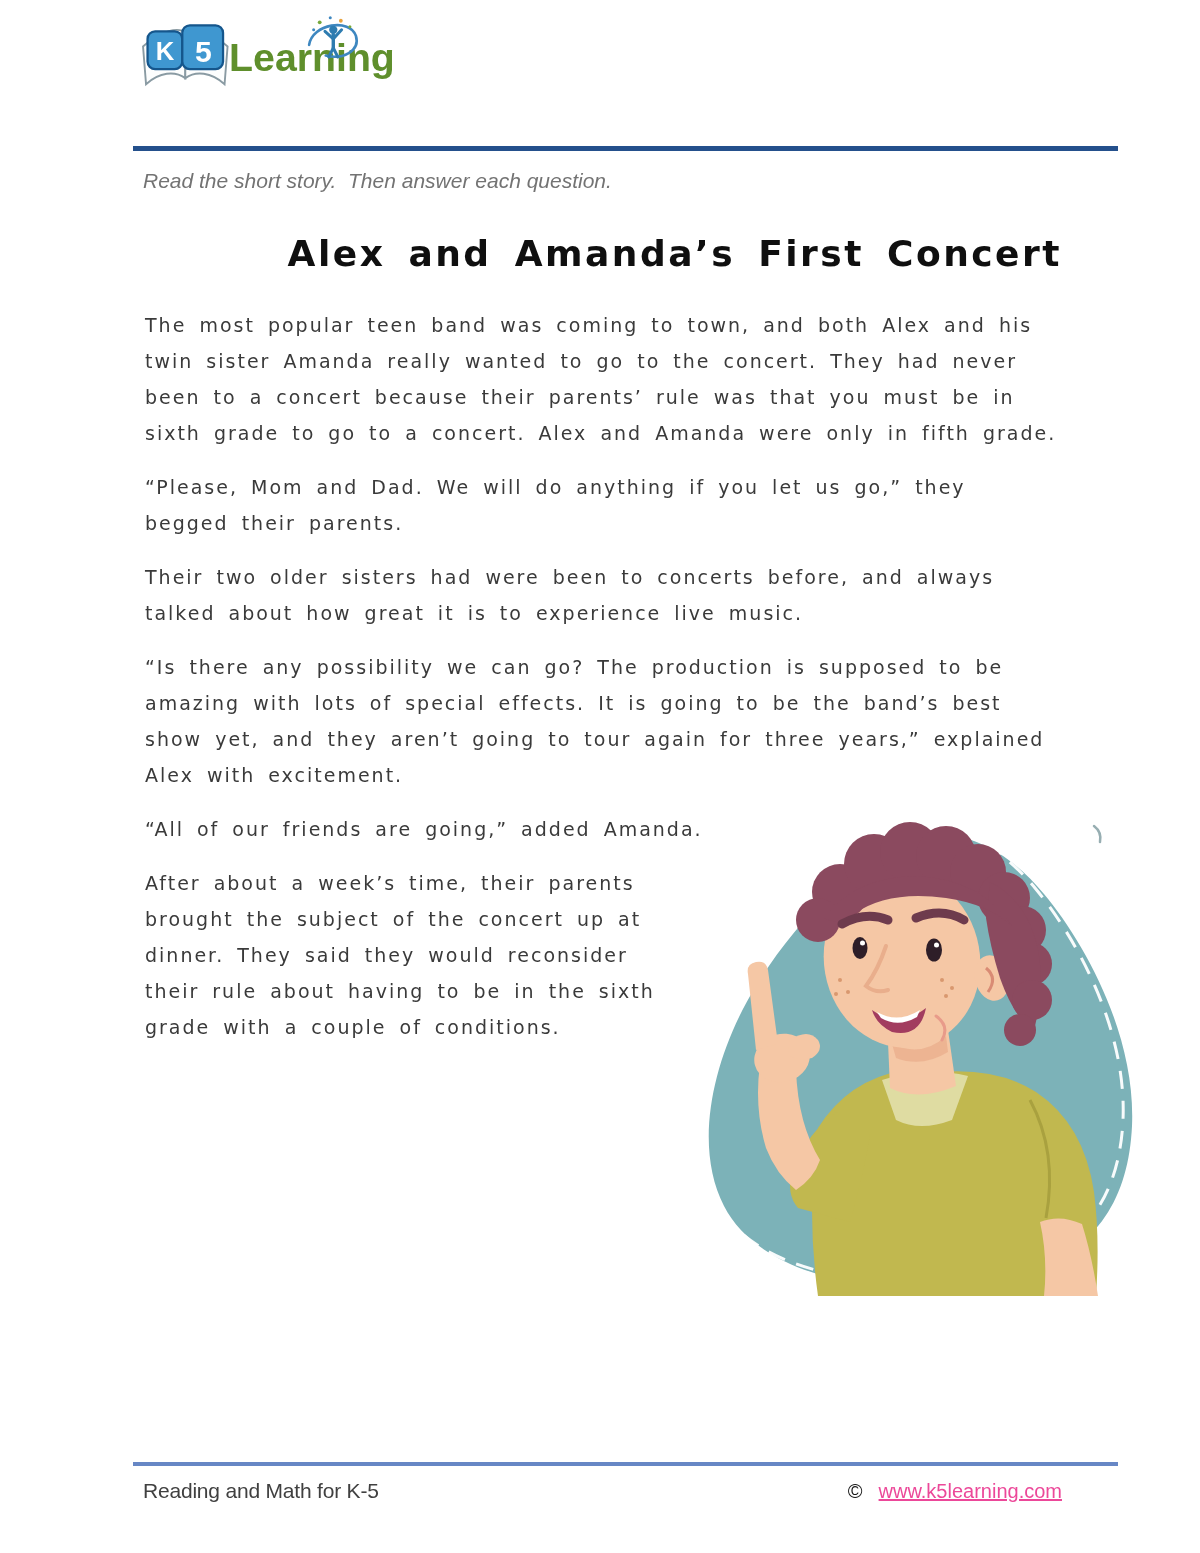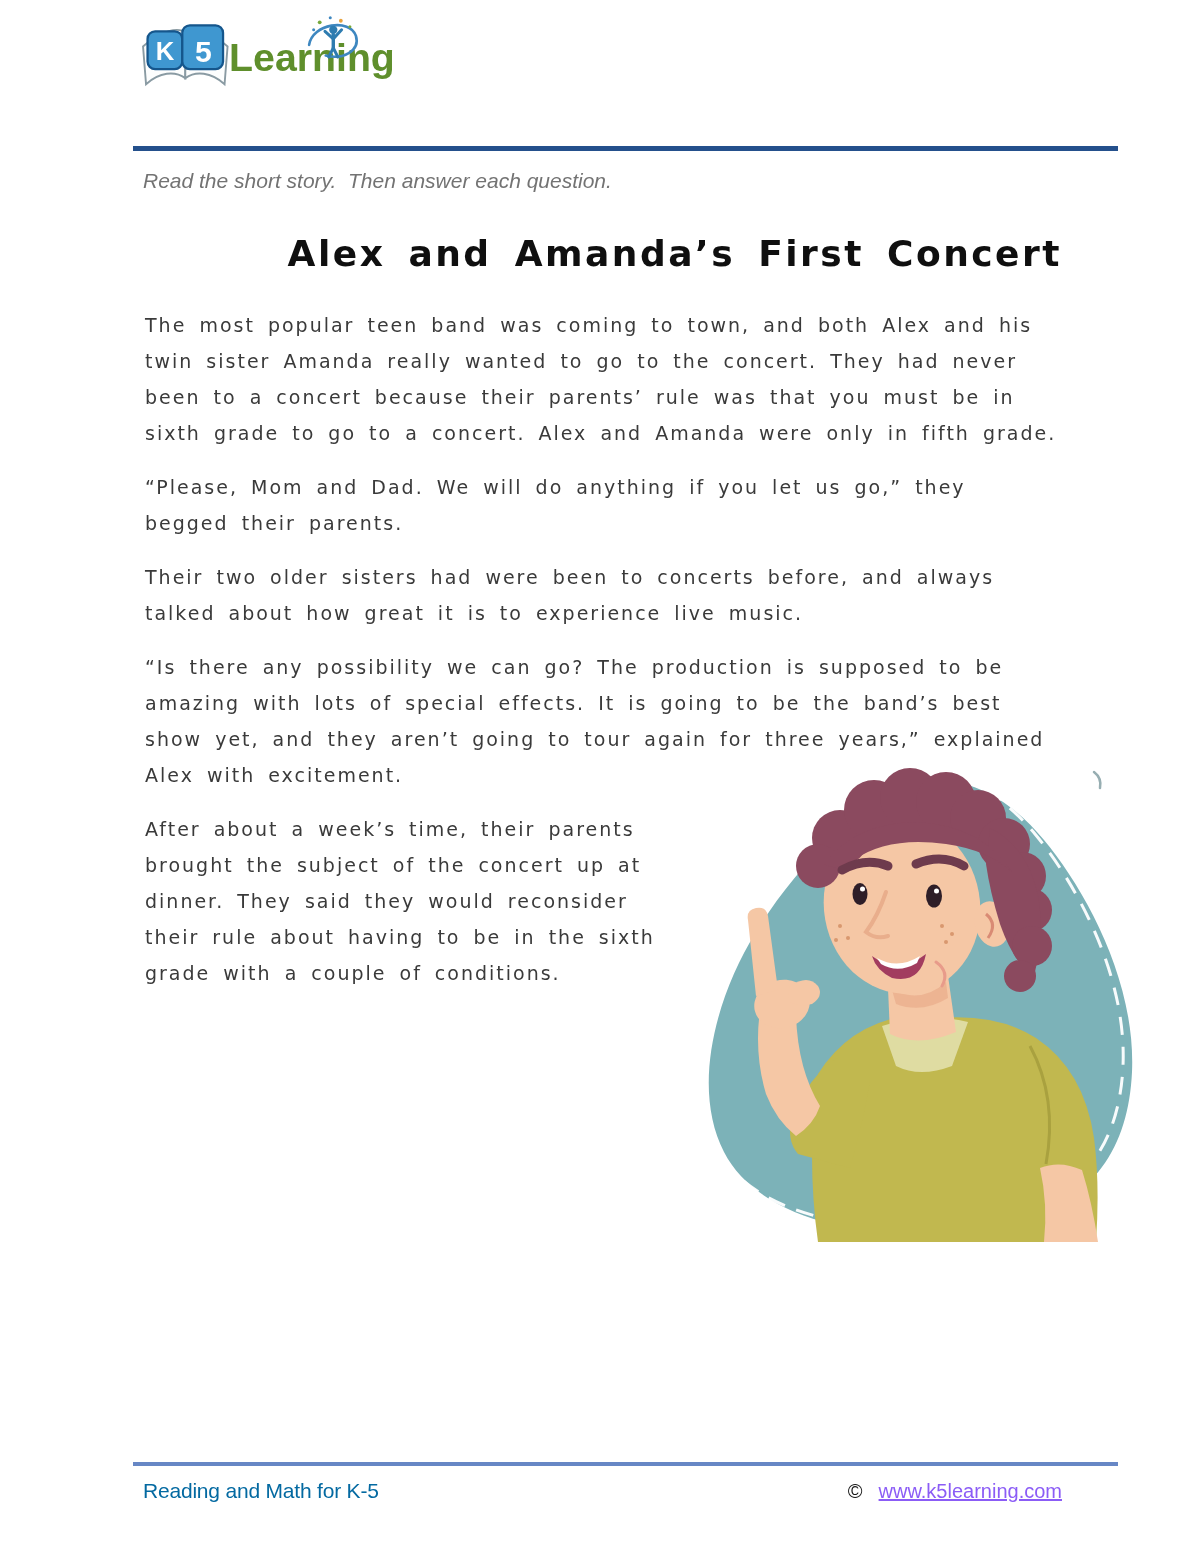--- a/index.html
+++ b/index.html
@@ -47,27 +47,27 @@
   }
   .illustration-float svg { display:block; width:450px; height:478px; }
 
   
   .footer-rule {
     position:absolute; left:133px; top:1462px; width:985px; height:4px;
     background:#6787C5;
   }
   .footer-left {
     position:absolute; left:143px; top:1479px;
-    font-size:21px; color:#0369a1; letter-spacing:-0.2px;
+    font-size:21px; color:#404040; letter-spacing:-0.2px;
   }
   .footer-right {
     position:absolute; right:138px; top:1480px;
     font-size:20px; color:#161616;
   }
-  .footer-link { color:#8b5cf6; text-decoration:underline; margin-left:16px; cursor:pointer; }
+  .footer-link { color:#ec4899; text-decoration:underline; margin-left:16px; cursor:pointer; }
 </style>
 </head>
 <body>
 
 <div class="page">
 
   <svg class="logo" viewBox="0 0 347 112" aria-hidden="true">
 
     <g>
       <path d="M4 42 C28 20 52 16 60 24 L60 84 C46 74 26 76 8 92 Z" fill="#FDFEFE" stroke="#8A9BA3" stroke-width="2.5"></path>
@@ -95,20 +95,21 @@
 
   <div class="top-rule"></div>
   <div class="instruction">Read the short story.  Then answer each question.</div>
 
   <div class="story">
     <h1 class="story-title">Alex and Amanda’s First Concert</h1>
     <p>The most popular teen band was coming to town, and both Alex and his twin sister Amanda really wanted to go to the concert. They had never been to a concert because their parents’ rule was that you must be in sixth grade to go to a concert. Alex and Amanda were only in fifth grade.</p>
     <p>“Please, Mom and Dad. We will do anything if you let us go,” they begged their parents.</p>
     <p>Their two older sisters had were been to concerts before, and always talked about how great it is to experience live music.</p>
     <p>“Is there any possibility we can go? The production is supposed to be amazing with lots of special effects. It is going to be the band’s best show yet, and they aren’t going to tour again for three years,” explained Alex with excitement.</p>
+    <p>“All of our friends are going,” added Amanda.</p>
 
     <div class="illustration-float">
       <svg viewBox="0 0 450 478" aria-hidden="true">
 
         <path d="M218 22 C266 6 314 28 354 76 C394 124 446 216 442 308 C438 392 396 448 298 464 C194 480 72 462 34 388 C2 326 24 236 66 168 C104 106 166 40 218 22 Z" fill="#7CB2B8"></path>
         <path d="M218 22 C266 6 314 28 354 76 C394 124 446 216 442 308 C438 392 396 448 298 464 C194 480 72 462 34 388 C2 326 24 236 66 168 C104 106 166 40 218 22 Z" fill="none" stroke="#ffffff" stroke-width="3" stroke-dasharray="18 12" transform="translate(-9,-6)" opacity="0.95"></path>
         <path d="M404 8 q8 6 6 16" stroke="#97AEB2" stroke-width="2.5" fill="none" stroke-linecap="round"></path>
 
         <g>
           <path d="M128 310 Q158 262 214 252 L232 256 Q302 246 346 274 Q394 306 404 374 Q410 420 406 478 L128 478 Q116 392 128 310 Z" fill="#C1B84F"></path>

